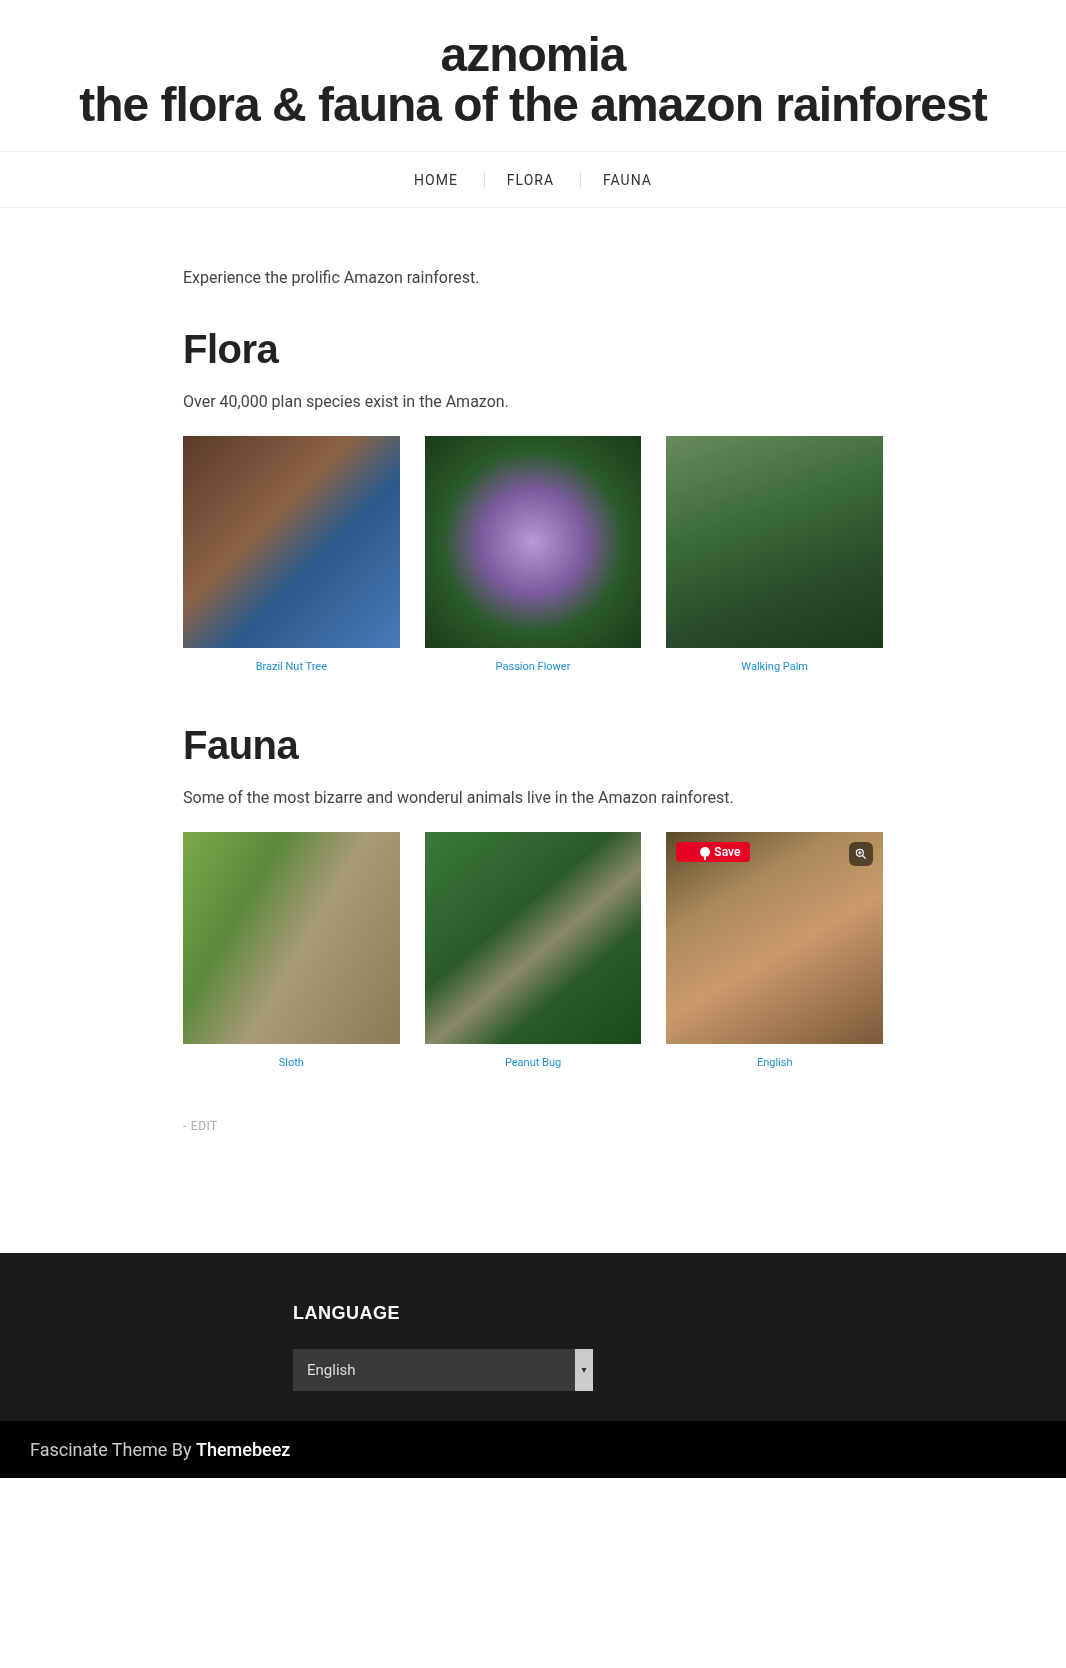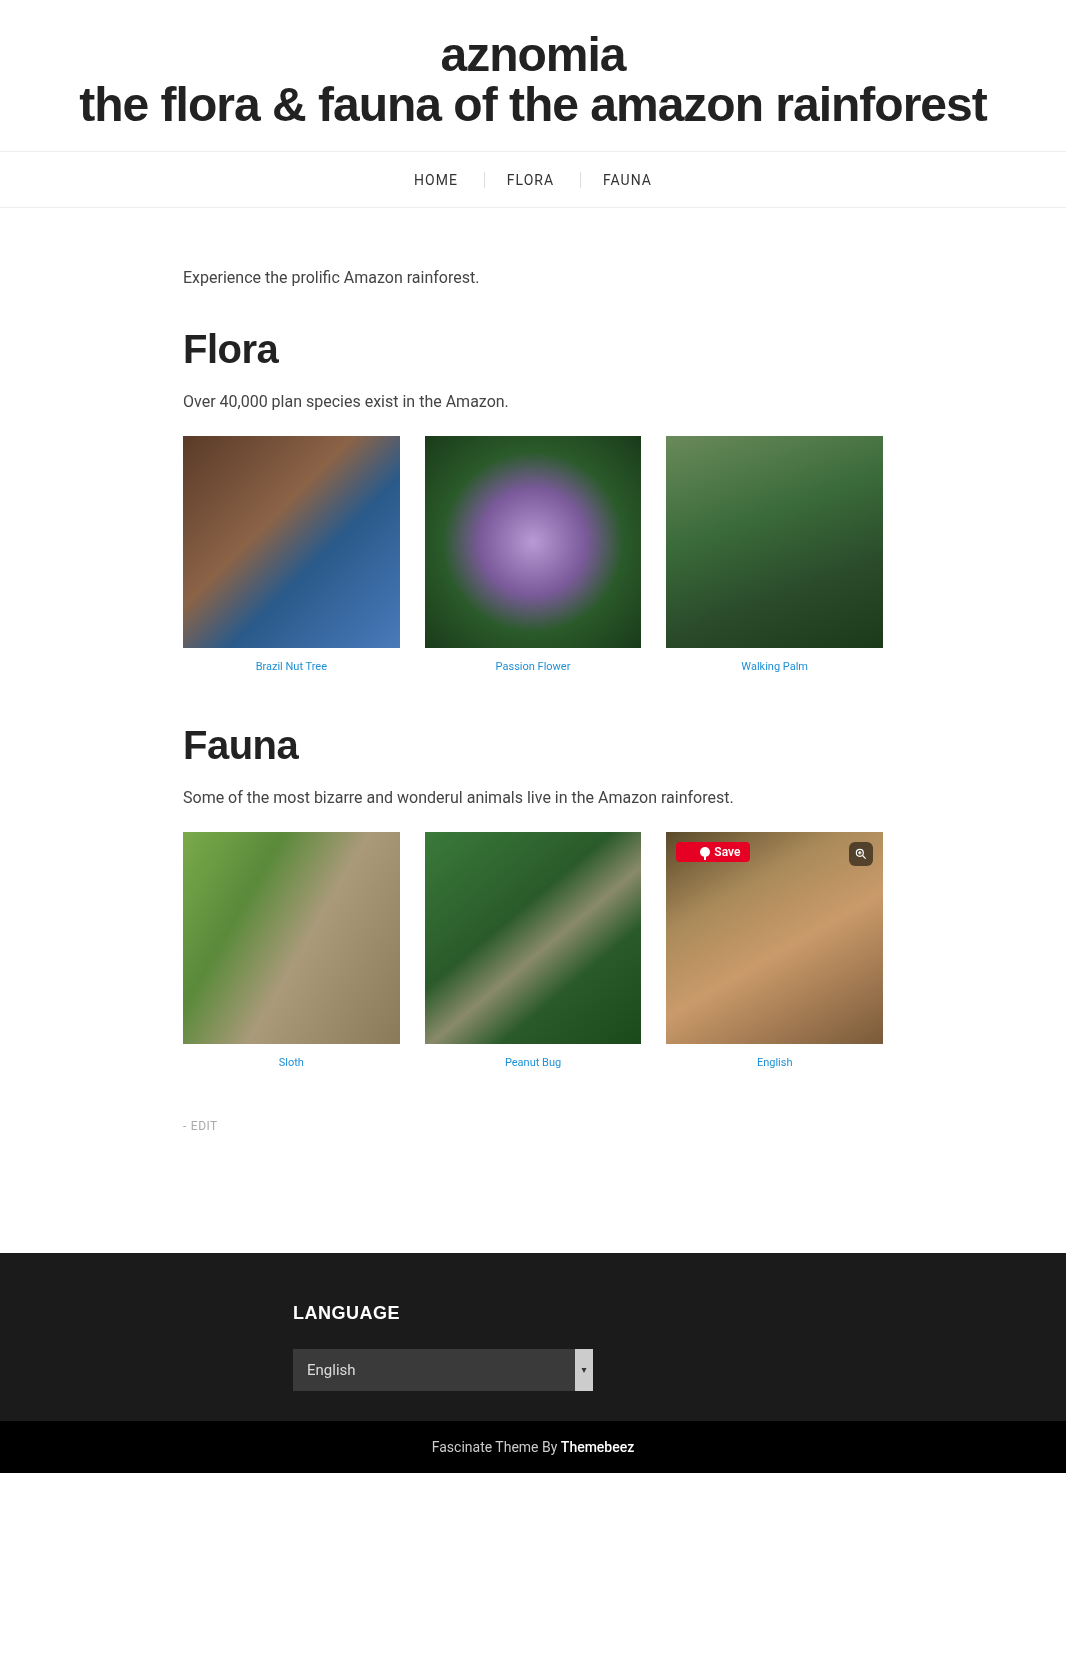--- a/index.html
+++ b/index.html
@@ -178,22 +178,22 @@
     background: #ccc;
     display: flex;
     align-items: center;
     justify-content: center;
     font-size: 10px;
     color: #333;
   }
   .footer-bottom {
     background: #000;
     padding: 18px 30px;
-    text-align: center;
-    font-size: 14px;
+    text-align: left;
+    font-size: 18px;
     color: #ccc;
   }
   .footer-bottom .brand {
     color: #fff;
     font-weight: 500;
   }
 </style>
 </head>
 <body>
 

